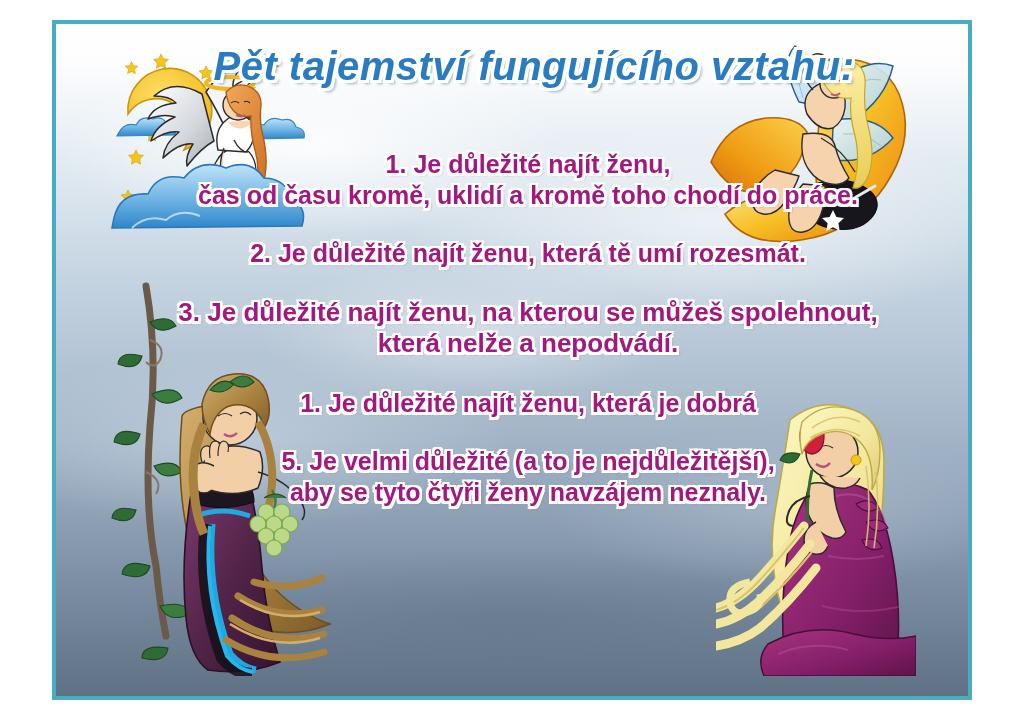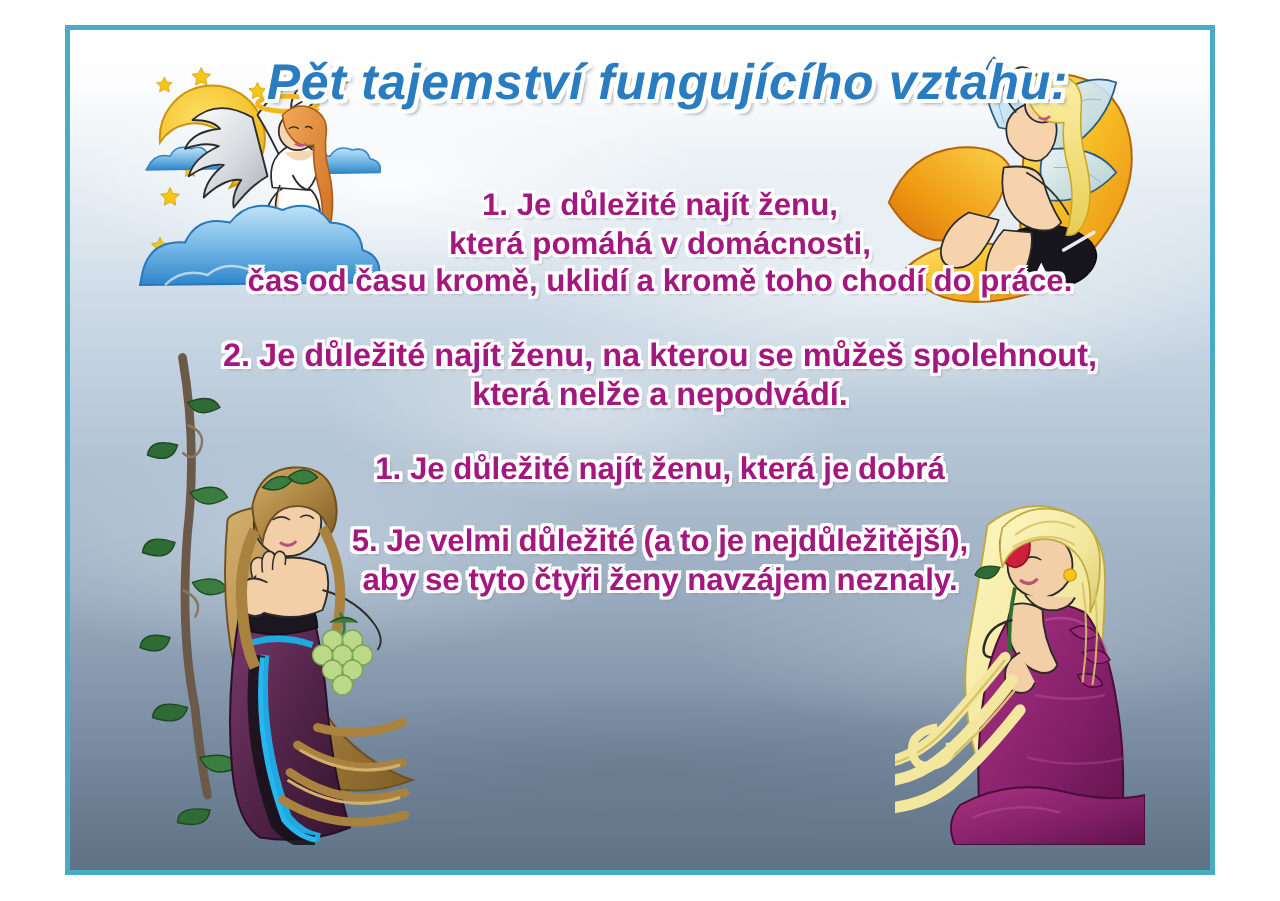--- a/index.html
+++ b/index.html
@@ -417,27 +417,29 @@
     </div>
 
     <div class="content">
 
       <div class="title">Pět tajemství fungujícího vztahu:</div>
 
       <div class="secrets">
 
         <p class="secret s1">
           <span class="ln">1. Je důležité najít ženu,</span>
-          <span class="ln">která pomáhá v domácnosti,</span>
           <span class="ln">čas od času kromě, uklidí a kromě toho chodí do práce.</span>
         </p>
 
+        <p class="secret">
+          <span class="ln">2. Je důležité najít ženu, která tě umí rozesmát.</span>
+        </p>
 
         <p class="secret s3">
-          <span class="ln">2. Je důležité najít ženu, na kterou se můžeš spolehnout,</span>
+          <span class="ln">3. Je důležité najít ženu, na kterou se můžeš spolehnout,</span>
           <span class="ln">která nelže a nepodvádí.</span>
         </p>
 
         <p class="secret">
           <span class="ln">1. Je důležité najít ženu, která je dobrá</span>
         </p>
 
         <p class="secret">
           <span class="ln">5. Je velmi důležité (a to je nejdůležitější),</span>
           <span class="ln">aby se tyto čtyři ženy navzájem neznaly.</span>

